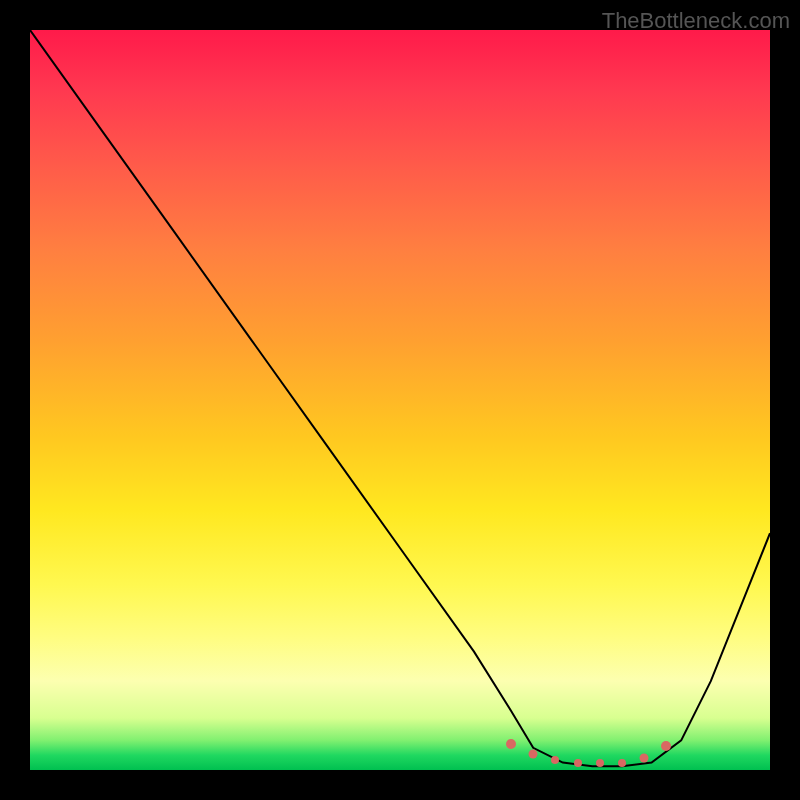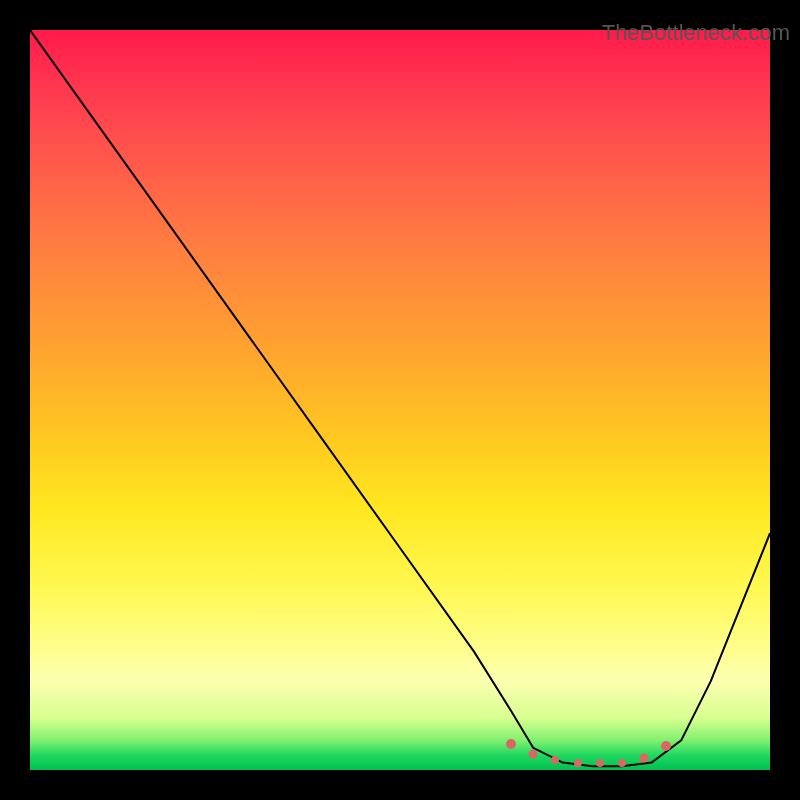--- a/index.html
+++ b/index.html
@@ -6,21 +6,21 @@
   body {
     width: 800px;
     height: 800px;
     background: #000;
     position: relative;
     font-family: Arial, sans-serif;
     overflow: hidden;
   }
   .watermark {
     position: absolute;
-    top: 20px;
+    top: 8px;
     right: 10px;
     color: #555;
     font-size: 22px;
     font-weight: 500;
     z-index: 10;
   }
   .plot-area {
     position: absolute;
     top: 30px;
     left: 30px;

